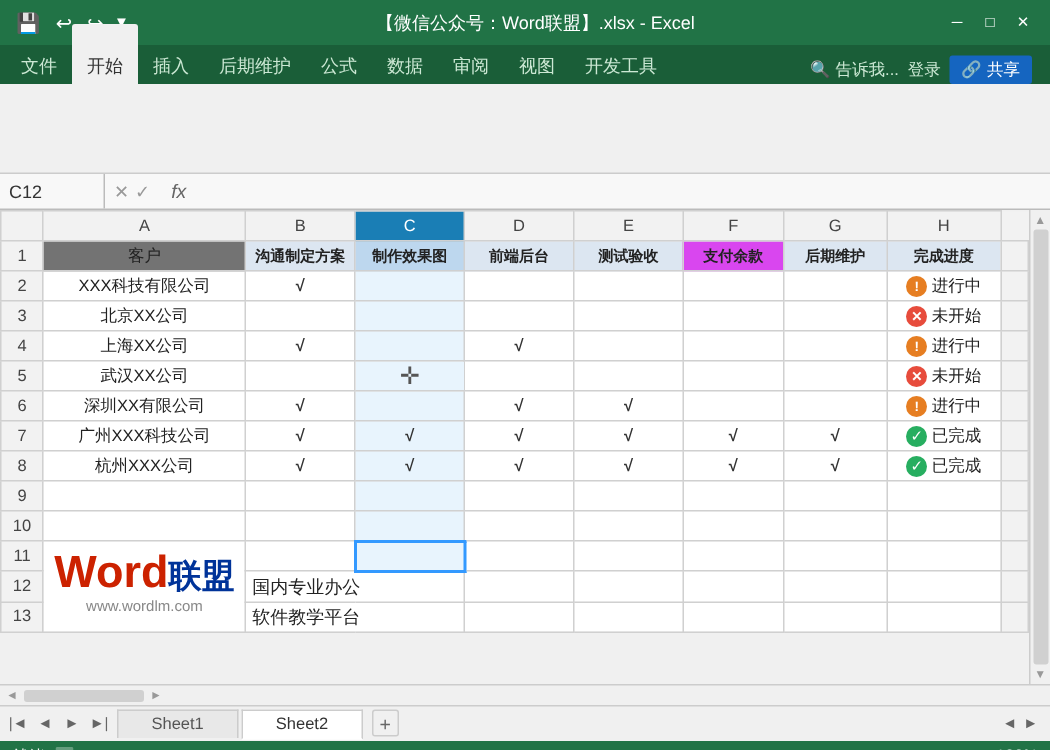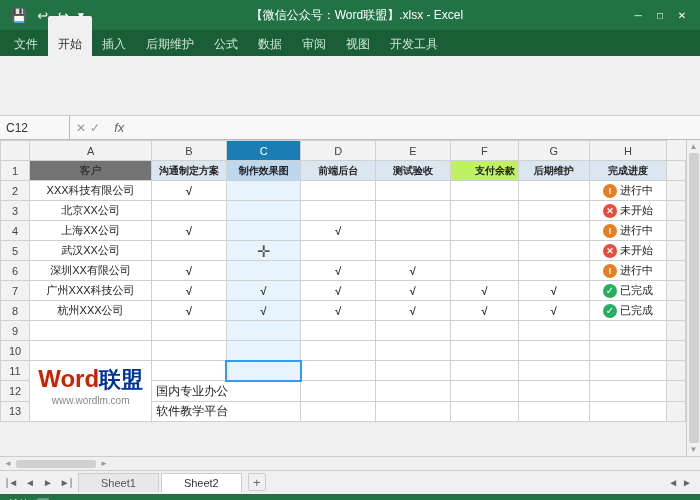--- a/index.html
+++ b/index.html
@@ -89,20 +89,25 @@
   <div class="ribbon-tabs">
     <button class="ribbon-tab">文件</button>
     <button class="ribbon-tab active">开始</button>
     <button class="ribbon-tab">插入</button>
     <button class="ribbon-tab">后期维护</button>
     <button class="ribbon-tab">公式</button>
     <button class="ribbon-tab">数据</button>
     <button class="ribbon-tab">审阅</button>
     <button class="ribbon-tab">视图</button>
     <button class="ribbon-tab">开发工具</button>
+    <div class="ribbon-right-items">
+      <span class="bell-icon" style="color:#cce8d4;font-size:11px;">🔍 告诉我...</span>
+      <span style="color:#cce8d4;font-size:11px;cursor:pointer;">登录</span>
+      <span class="share-btn">🔗 共享</span>
+    </div>
   </div>
   <div class="ribbon-commands">
 
     <span style="font-size:11px;color:#666;">　</span>
   </div>
 </div>
 
 <div class="formula-bar">
   <div class="cell-ref">C12</div>
   <div class="formula-icons">
@@ -144,21 +149,21 @@
       </thead>
       <tbody>
 
         <tr>
           <td class="row-header">1</td>
           <td class="col-a" style="background:#737373;font-weight:normal;">客户</td>
           <td style="background:#dce6f1;font-weight:bold;font-size:10px;">沟通制定方案</td>
           <td style="background:#bdd7ee;font-weight:bold;font-size:10px;">制作效果图</td>
           <td style="background:#dce6f1;font-weight:bold;font-size:10px;">前端后台</td>
           <td style="background:#dce6f1;font-weight:bold;font-size:10px;margin-left:20px;">测试验收</td>
-          <td style="background:#bef264;font-weight:bold;font-size:10px;text-align:right;">支付余款</td>
+          <td style="background:#d946ef;font-weight:bold;font-size:10px;">支付余款</td>
           <td style="background:#dce6f1;font-weight:bold;font-size:10px;margin-left:47px;">后期维护</td>
           <td style="background:#dce6f1;font-weight:bold;font-size:10px;">完成进度</td>
           <td style="background:#f2f2f2;"></td>
         </tr>
 
         <tr>
           <td class="row-header">2</td>
           <td class="col-a">XXX科技有限公司</td>
           <td><span class="checkmark">√</span></td>
           <td style="background:#e8f4fd;"></td>
@@ -308,21 +313,21 @@
           <td></td>
           <td></td>
           <td></td>
           <td style="background:#f2f2f2;"></td>
         </tr>
 
         <tr>
           <td class="row-header">11</td>
           <td class="col-a" rowspan="3" style="vertical-align:top;padding:4px 6px;border-bottom:1px solid #d0d0d0;">
             <div>
-              <span style="font-size:24px;font-weight:bold;color:#cc2200;">Word</span><span style="font-size:22px;font-weight:bold;color:#003399;">联盟</span>
+              <span style="font-size:30px;font-weight:bold;color:#cc2200;">Word</span><span style="font-size:22px;font-weight:bold;color:#003399;">联盟</span>
             </div>
             <div style="font-size:10px;color:#888;">www.wordlm.com</div>
           </td>
           <td></td>
           <td style="background:#e8f4fd;border:2px solid #3399ff;"></td>
           <td></td>
           <td></td>
           <td></td>
           <td></td>
           <td></td>

